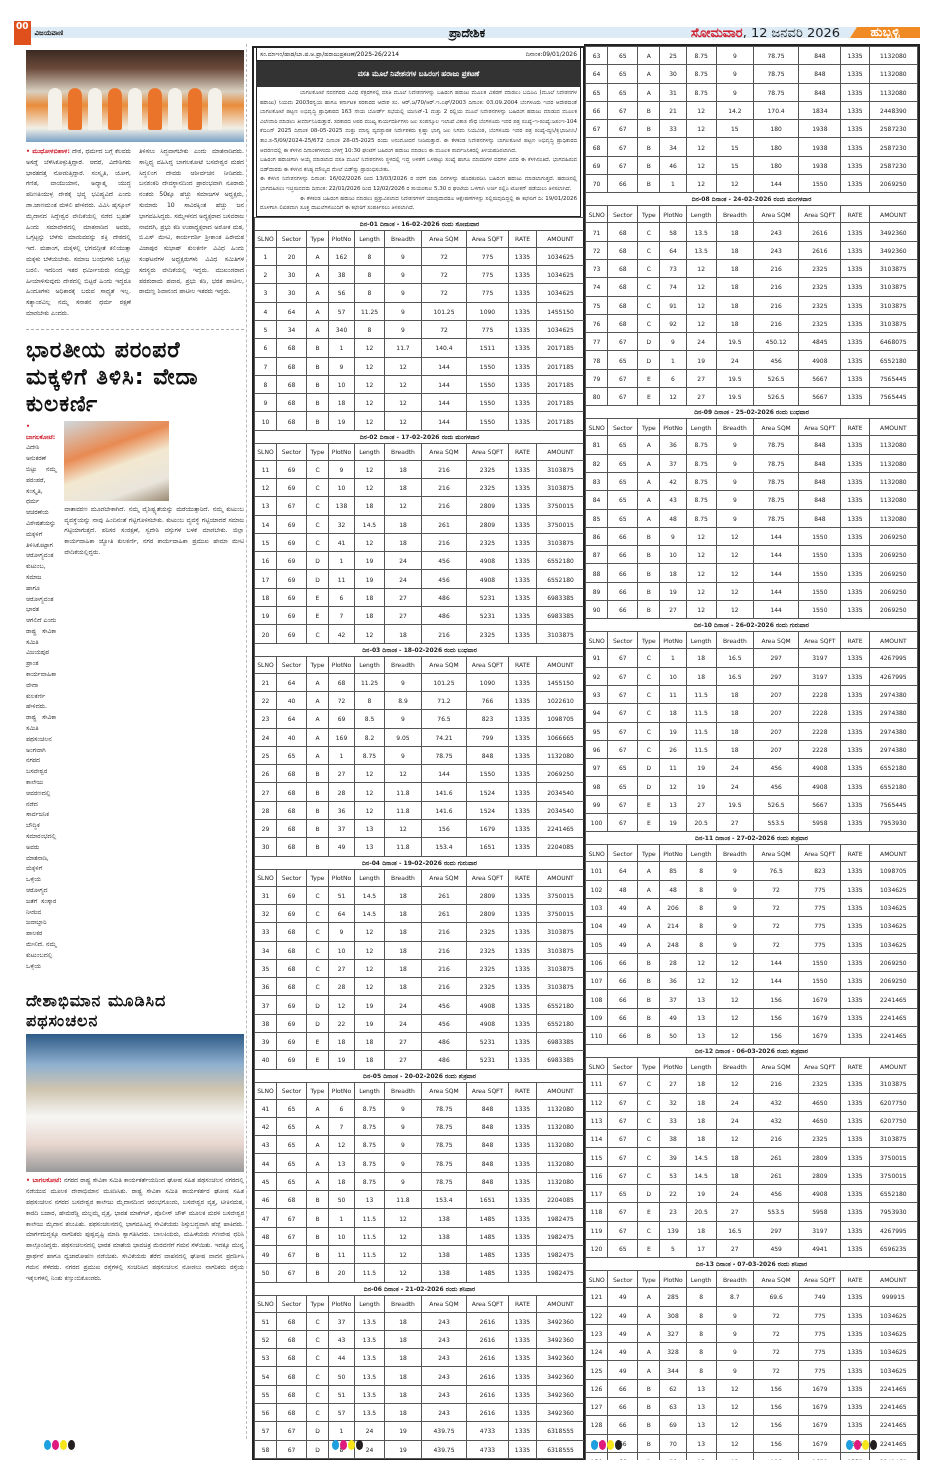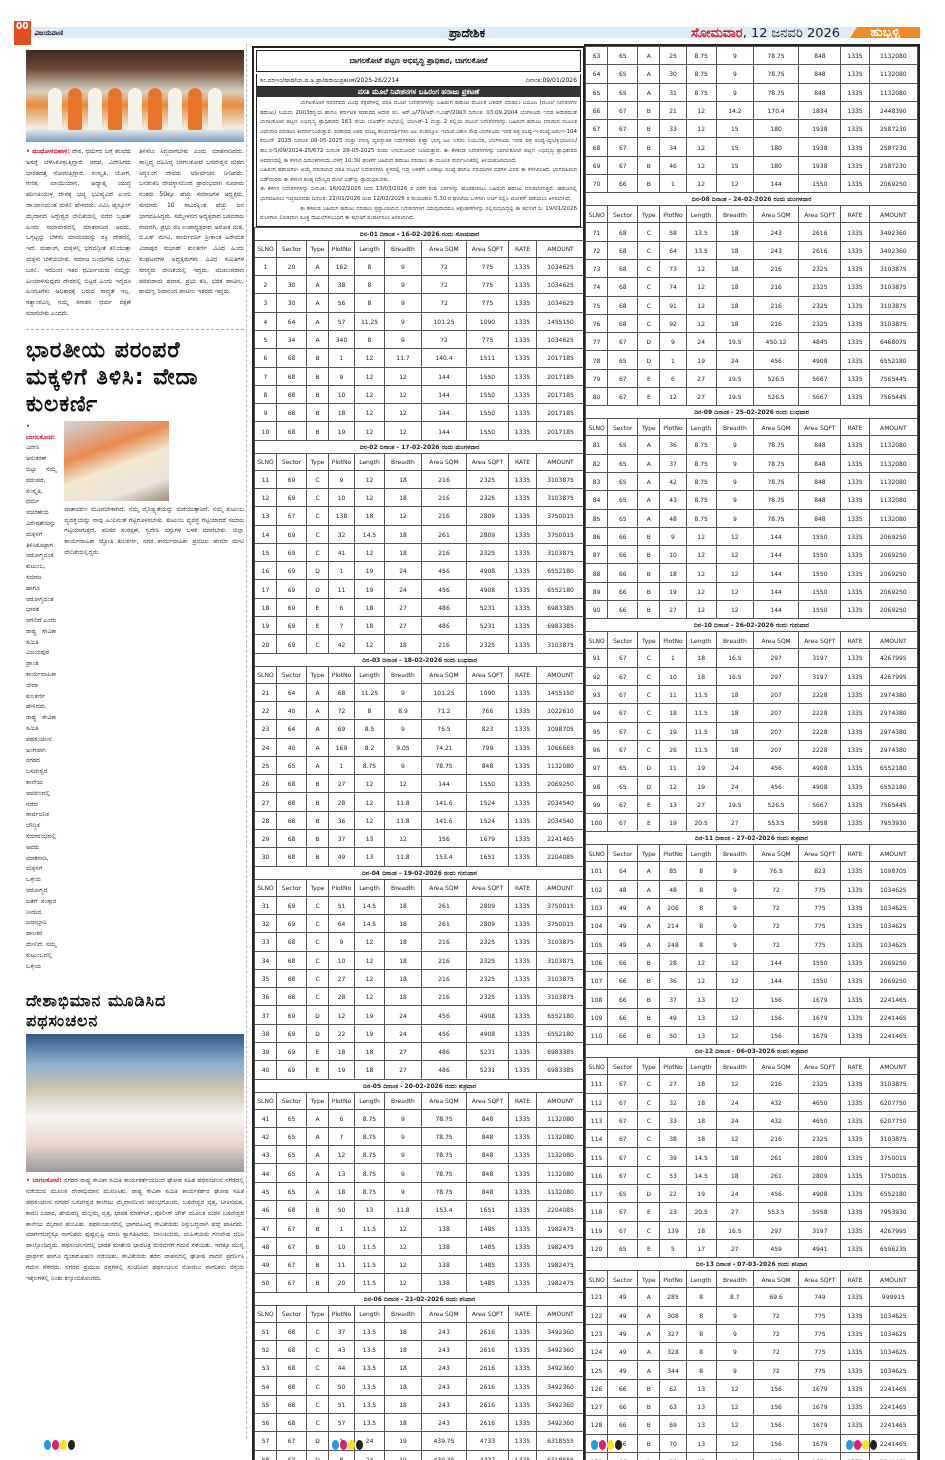--- a/index.html
+++ b/index.html
@@ -33,21 +33,21 @@
   .a2-body { display: flex; gap: 8px; margin-top: 4px; }
   .a2-body .txt { width: 105px; }
   .p2 { width: 105px; height: 80px; background: linear-gradient(160deg,#cfd8dd 0%,#e88a52 35%,#f3e8d0 55%,#e9e5dc 80%,#9a8a72 100%); }
   .p3 { width: 218px; height: 138px; margin-top: 3px; background: linear-gradient(180deg,#2d5a86 0%,#8fb0cf 22%,#cfc5b0 40%,#f6f6f4 60%,#e8d6cf 80%,#999 100%); }
 
   
   .notice { position: absolute; left: 252px; top: 46px; width: 332px; border: 2px solid #222; border-right-width: 1px; }
   .right-box { position: absolute; left: 584px; top: 44px; width: 336px; border: 2px solid #222; border-left-width: 1px; }
   .notice-head { text-align: center; font-size: 7.5px; font-weight: bold; padding: 5px 0; border-bottom: 1px solid #222; margin: 2px; border: 1px solid #222; }
   .notice-ref { display: flex; justify-content: space-between; font-size: 6px; padding: 2px 3px; border: 1px solid #222; border-top: 0; margin: 0 2px; }
-  .notice-banner { background: #333; color: #fff; text-align: center; font-size: 7px; font-weight: bold; padding: 1px 0; margin: 0 2px; }
+  .notice-banner { background: #333; color: #fff; text-align: center; font-size: 7px; font-weight: bold; padding: 9px 0; margin: 0 2px; }
   .notice-body { font-size: 5.5px; line-height: 9.6px; text-align: justify; padding: 1px 3px 3px; margin: 0 2px; border: 1px solid #222; border-top: 0; color: #222; }
   .notice-body p { text-indent: 40px; }
 
   table { border-collapse: collapse; width: 100%; table-layout: fixed; }
   td, th { border: 1px solid #555; font-size: 6px; text-align: center; height: 18.3px; font-weight: normal; color: #222; padding: 0; }
   th { height: 17px; }
   .day-row td { height: 13px; font-size: 6px; font-weight: bold; }
   col.c1 { width: 22px; } col.c2 { width: 30px; } col.c3 { width: 22px; } col.c4 { width: 26px; }
   col.c5 { width: 30px; } col.c6 { width: 37px; } col.c7 { width: 45px; } col.c8 { width: 42px; }
   col.c9 { width: 28px; } col.c10 { width: 48px; }
@@ -99,21 +99,20 @@
 
   <div>
     <h3 class="headline h3">ದೇಶಾಭಿಮಾನ ಮೂಡಿಸಿದ ಪಥಸಂಚಲನ</h3>
     <div class="photo p3"></div>
     <div class="body-text" style="margin-top:3px"><span class="lead">• ಬಾಗಲಕೋಟೆ:</span> <span>ನಗರದ ರಾಷ್ಟ್ರ ಸೇವಿಕಾ ಸಮಿತಿ ಕಾರ್ಯಕರ್ತೆಯರಿಂದ ಘೋಷ ಸಹಿತ ಪಥಸಂಚಲನ ನಗರದಲ್ಲಿ ನಡೆಯುವ ಮೂಲಕ ದೇಶಾಭಿಮಾನ ಮೂಡಿಸಿತು. ರಾಷ್ಟ್ರ ಸೇವಿಕಾ ಸಮಿತಿ ಕಾರ್ಯಕರ್ತರ ಘೋಷ ಸಹಿತ ಪಥಸಂಚಲನ ನಗರದ ಬಸವೇಶ್ವರ ಕಾಲೇಜು ಮೈದಾನದಿಂದ ಆರಂಭಗೊಂಡು, ಬಸವೇಶ್ವರ ವೃತ್ತ, ಟೀಕಿನಮಠ, ಕಾರದಿ ಬಜಾರ, ಹೇಮರೆಡ್ಡಿ ಮಲ್ಲಮ್ಮ ವೃತ್ತ, ಭಾರತ ಮಾರ್ಕೆಟ್, ಪೊಲೀಸ್ ಚೌಕ್ ಮೂಲಕ ಮರಳಿ ಬಸವೇಶ್ವರ ಕಾಲೇಜು ಮೈದಾನ ತಲುಪಿತು. ಪಥಸಂಚಲನದಲ್ಲಿ ಭಾಗವಹಿಸಿದ್ದ ಸೇವಿಕೆಯರು ಶಿಸ್ತುಬದ್ಧವಾಗಿ ಹೆಜ್ಜೆ ಹಾಕಿದರು. ಮಾರ್ಗದುದ್ದಕ್ಕೂ ನಾಗರಿಕರು ಪುಷ್ಪವೃಷ್ಟಿ ಮಾಡಿ ಸ್ವಾಗತಿಸಿದರು. ಬಾಲಕಿಯರು, ಮಹಿಳೆಯರು ಗಣವೇಷ ಧರಿಸಿ ಪಾಲ್ಗೊಂಡಿದ್ದರು. ಪಥಸಂಚಲನದಲ್ಲಿ ಭಾರತ ಮಾತೆಯ ಭಾವಚಿತ್ರ ಮೆರವಣಿಗೆ ಗಮನ ಸೆಳೆಯಿತು. ಇದಕ್ಕೂ ಮುನ್ನ ಪ್ರಾರ್ಥನೆ ಹಾಗೂ ಧ್ವಜಾರೋಹಣ ನಡೆಯಿತು. ಸೇವಿಕೆಯರು ತೆರೆದ ವಾಹನದಲ್ಲಿ ಘೋಷ ವಾದನ ಪ್ರದರ್ಶಿಸಿ ಗಮನ ಸೆಳೆದರು. ನಗರದ ಪ್ರಮುಖ ರಸ್ತೆಗಳಲ್ಲಿ ಸಂಚರಿಸಿದ ಪಥಸಂಚಲನ ನೋಡಲು ನಾಗರಿಕರು ರಸ್ತೆಯ ಇಕ್ಕೆಲಗಳಲ್ಲಿ ನಿಂತು ಕಣ್ತುಂಬಿಕೊಂಡರು.</span></div>
   </div>
 </div>
 <div class="col-sep"></div>
 
 <div class="notice">
-  <div class="notice-head">ಬಾಗಲಕೋಟೆ ಪಟ್ಟಣ ಅಭಿವೃದ್ಧಿ ಪ್ರಾಧಿಕಾರ, ಬಾಗಲಕೋಟೆ</div>
   <div class="notice-ref">
     <span>ಸಂ.ಮಾಇಂ/ಹಾಡ/ಬಾ.ಪ.ಅ.ಪ್ರಾ/ಹರಾಜುಪ್ರಕಟಣೆ/2025-26/2214</span>
     <span>ದಿನಾಂಕ:09/01/2026</span>
   </div>
   <div class="notice-banner">ವಸತಿ ಮೂಲೆ ನಿವೇಶನಗಳ ಬಹಿರಂಗ ಹರಾಜು ಪ್ರಕಟಣೆ</div>
   <div class="notice-body">
     <p>ಬಾಗಲಕೋಟೆ ನವನಗರದ ವಿವಿಧ ಸೆಕ್ಟರಗಳಲ್ಲಿ ವಸತಿ ಮೂಲೆ ನಿವೇಶನಗಳನ್ನು ಬಹಿರಂಗ ಹರಾಜು ಮೂಲಕ ವಿತರಣೆ ಮಾಡಲು ಬಬಿಪಿಎ (ಮೂಲೆ ನಿವೇಶನಗಳ ಹರಾಜು) ನಿಯಮ 2003ರನ್ವಯ ಹಾಗೂ ಕರ್ನಾಟಕ ಸರಕಾರದ ಆದೇಶ ಸಂ. ಆರ್.ಡಿ/70/ಆರ್.ಇ.ಎಫ್/2003 ದಿನಾಂಕ: 03.09.2004 ಬೆಂಗಳೂರು ಇವರ ಆದೇಶದಂತೆ ಬಾಗಲಕೋಟೆ ಪಟ್ಟಣ ಅಭಿವೃದ್ಧಿ ಪ್ರಾಧಿಕಾರದ 163 ನೇಯ ಬೋರ್ಡ್ ಸಭೆಯಲ್ಲಿ ಯುನಿಟ್-1 ಮತ್ತು 2 ರಲ್ಲಿಯ ಮೂಲೆ ನಿವೇಶನಗಳನ್ನು ಬಹಿರಂಗ ಹರಾಜು ಮಾಡುವ ಮೂಲಕ ವಿಲೇವಾರಿ ಮಾಡಲು ತೀರ್ಮಾನಿಸಿರುತ್ತಾರೆ. ಸರಕಾರದ ಅಪರ ಮುಖ್ಯ ಕಾರ್ಯದರ್ಶಿಗಳು ಜಲ ಸಂಪನ್ಮೂಲ ಇಲಾಖೆ ವಿಕಾಸ ಸೌಧ ಬೆಂಗಳೂರು ಇವರ ಪತ್ರ ಸಂಖ್ಯೆ-ಇ-ಸಂಖ್ಯೆ:ಜಸಂಇ-104 ಕೆಬಿಎನ್ 2025 ದಿನಾಂಕ 08-05-2025 ಮತ್ತು ಮಾನ್ಯ ವ್ಯವಸ್ಥಾಪಕ ನಿರ್ದೇಶಕರು ಕೃಷ್ಣಾ ಭಾಗ್ಯ ಜಲ ನಿಗಮ ನಿಯಮಿತ, ಬೆಂಗಳೂರು ಇವರ ಪತ್ರ ಸಂಖ್ಯೆ-ವ್ಯನಿ/ಕೃಭಾಜನಿನಿ/ತಾಂ.ಸ-5/09/2024-25/672 ದಿನಾಂಕ 28-05-2025 ರಂದು ಅನುಮೋದನೆ ನೀಡಿರುತ್ತಾರೆ. ಈ ಕೆಳಕಂಡ ನಿವೇಶನಗಳನ್ನು ಬಾಗಲಕೋಟೆ ಪಟ್ಟಣ ಅಭಿವೃದ್ಧಿ ಪ್ರಾಧಿಕಾರದ ಆವರಣದಲ್ಲಿ ಈ ಕೆಳಗಿನ ದಿನಾಂಕಗಳಂದು ಬೆಳಗ್ಗೆ 10:30 ಘಂಟೆಗೆ ಬಹಿರಂಗ ಹರಾಜು ಮಾಡಲು ಈ ಮೂಲಕ ಸಾರ್ವಜನಿಕರಲ್ಲಿ ತಿಳಿಯಪಡಿಸಲಾಗಿದೆ.</p>
     <p style="text-indent:0">ಬಹಿರಂಗ ಹರಾಜಿಗಾಗಿ ಆಯ್ಕೆ ಮಾಡಲಾದ ವಸತಿ ಮೂಲೆ ನಿವೇಶನಗಳು ಸ್ಥಳದಲ್ಲಿ ಇದ್ದ ಅಳತೆಗೆ ಒಳಪಟ್ಟು ಸಂಖ್ಯೆ ಹಾಗೂ ಮಾದರಿಗಳ ದರಗಳ ವಿವರ ಈ ಕೆಳಗಿನಂತಿದೆ. ಭಾಗವಹಿಸುವ ಬಿಡ್‌ದಾರರು ಈ ಕೆಳಗಿನ ಕನಿಷ್ಠ ಮೌಲ್ಯದ ಮೇಲೆ ಬಿಡ್‌ನ್ನು ಪ್ರಾರಂಭಿಸಬೇಕು.</p>
     <p style="text-indent:0">ಈ ಕೆಳಗಿನ ನಿವೇಶನಗಳನ್ನು ದಿನಾಂಕ: 16/02/2026 ರಿಂದ 13/03/2026 ರ ವರೆಗೆ ರಜಾ ದಿನಗಳನ್ನು ಹೊರತುಪಡಿಸಿ ಬಹಿರಂಗ ಹರಾಜು ಮಾಡಲಾಗುತ್ತದೆ. ಹರಾಜಿನಲ್ಲಿ ಭಾಗವಹಿಸಲು ಇಚ್ಛಿಸುವವರು ದಿನಾಂಕ: 22/01/2026 ರಿಂದ 12/02/2026 ರ ಸಾಯಂಕಾಲ 5.30 ರ ಘಂಟೆಯ ಒಳಗಾಗಿ ಅರ್ಜಿ ಸಲ್ಲಿಸಿ ಟೋಕನ್ ಪಡೆಯಲು ತಿಳಿಸಲಾಗಿದೆ.</p>
     <p>ಈ ಕೆಳಕಂಡ ಬಹಿರಂಗ ಹರಾಜು ಮಾಡಲು ಪ್ರಸ್ತಾವಿಸಲಾದ ನಿವೇಶನಗಳಿಗೆ ಯಾವುದಾದರೂ ಆಕ್ಷೇಪಣೆಗಳನ್ನು ಸಲ್ಲಿಸುವುದಿದ್ದಲ್ಲಿ ಈ ಕಛೇರಿಗೆ ದಿ: 19/01/2026 ರೊಳಗಾಗಿ ಲಿಖಿತವಾಗಿ ಸೂಕ್ತ ದಾಖಲೆಗಳೊಂದಿಗೆ ಈ ಕಛೇರಿಗೆ ಸಂಪರ್ಕಿಸಲು ತಿಳಿಸಲಾಗಿದೆ.</p>

